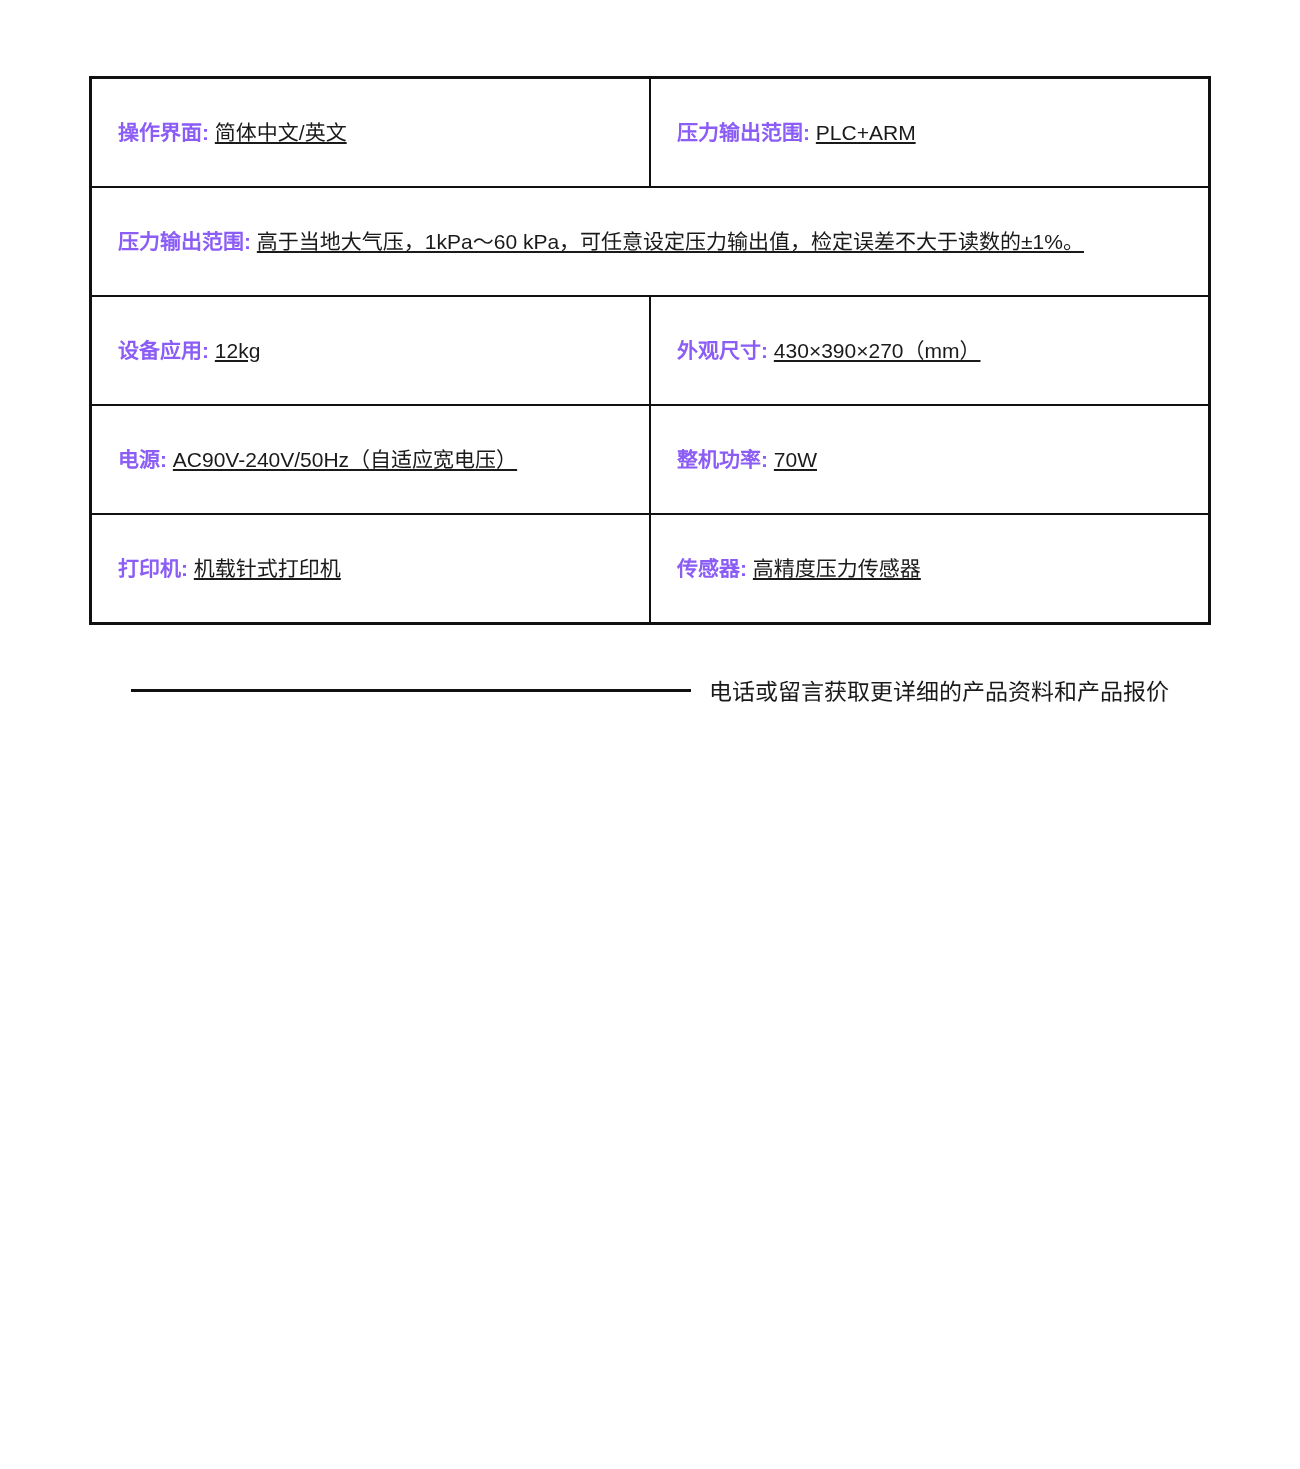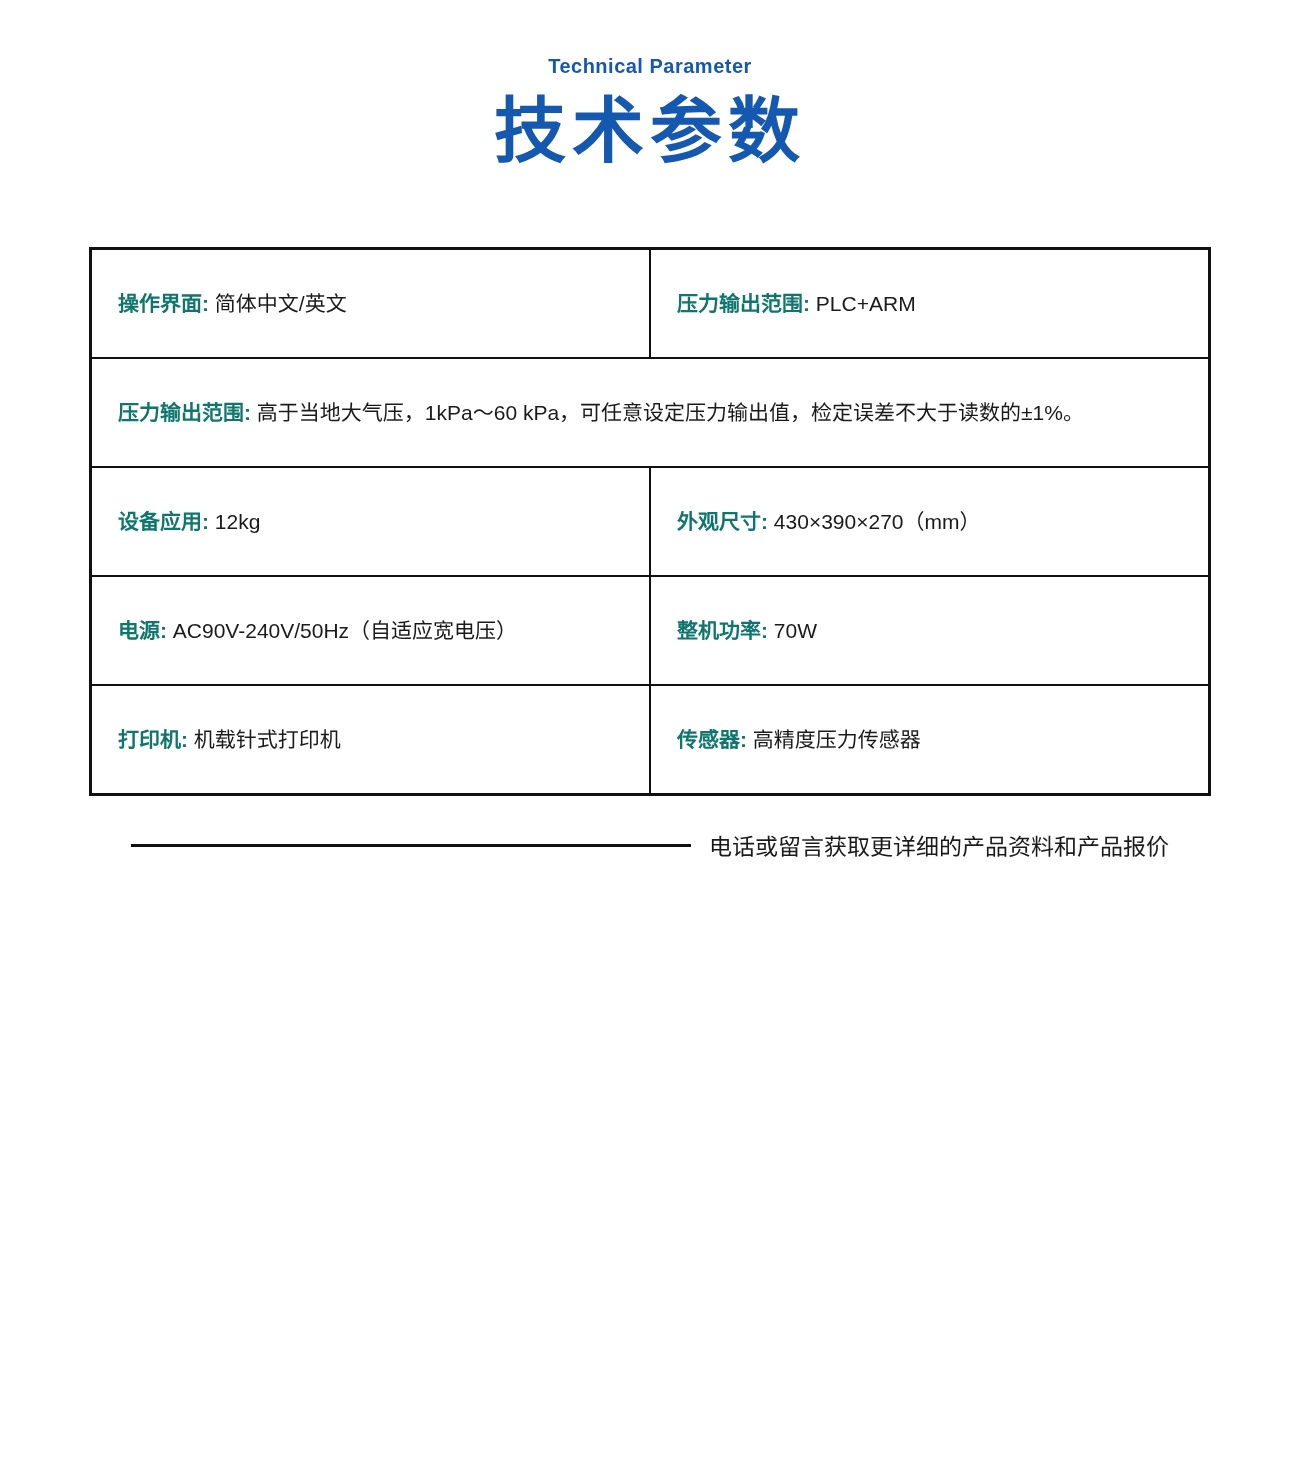--- a/index.html
+++ b/index.html
@@ -54,35 +54,36 @@
   .spec-table td {
     border: 2px solid #111111;
     padding: 0 26px;
     height: 107px;
     vertical-align: middle;
     font-size: 21px;
     line-height: 1.5;
   }
   .spec-table td.half { width: 50%; }
   .label {
-    color: #0f766e;
+    color: #8b5cf6;
     font-weight: bold;
     font-size: 21px;
   }
   .value {
     color: #1a1a1a;
     font-size: 21px;
+    text-decoration: underline;
   }
   .cell-inner {
     display: block;
   }
 
   
   .footer {
-    margin-top: 32px;
+    margin-top: 48px;
     display: flex;
     align-items: center;
     justify-content: center;
     gap: 18px;
     padding: 0 90px;
   }
   .footer .rule {
     flex: 0 0 560px;
     height: 3px;
     background: #111111;
@@ -91,24 +92,20 @@
     font-size: 23px;
     color: #1a1a1a;
     white-space: nowrap;
   }
 </style>
 </head>
 <body>
 
 <div class="page">
 
-  <div class="header">
-    <div class="eyebrow">Technical Parameter</div>
-    <div class="title">技术参数</div>
-  </div>
 
   <table class="spec-table">
     <tbody>
         <tr>
           <td class="half">
             <span class="cell-inner"><span class="label">操作界面:</span> <span class="value">简体中文/英文</span></span>
           </td>
           <td class="half">
             <span class="cell-inner"><span class="label">压力输出范围:</span> <span class="value">PLC+ARM</span></span>
           </td>

